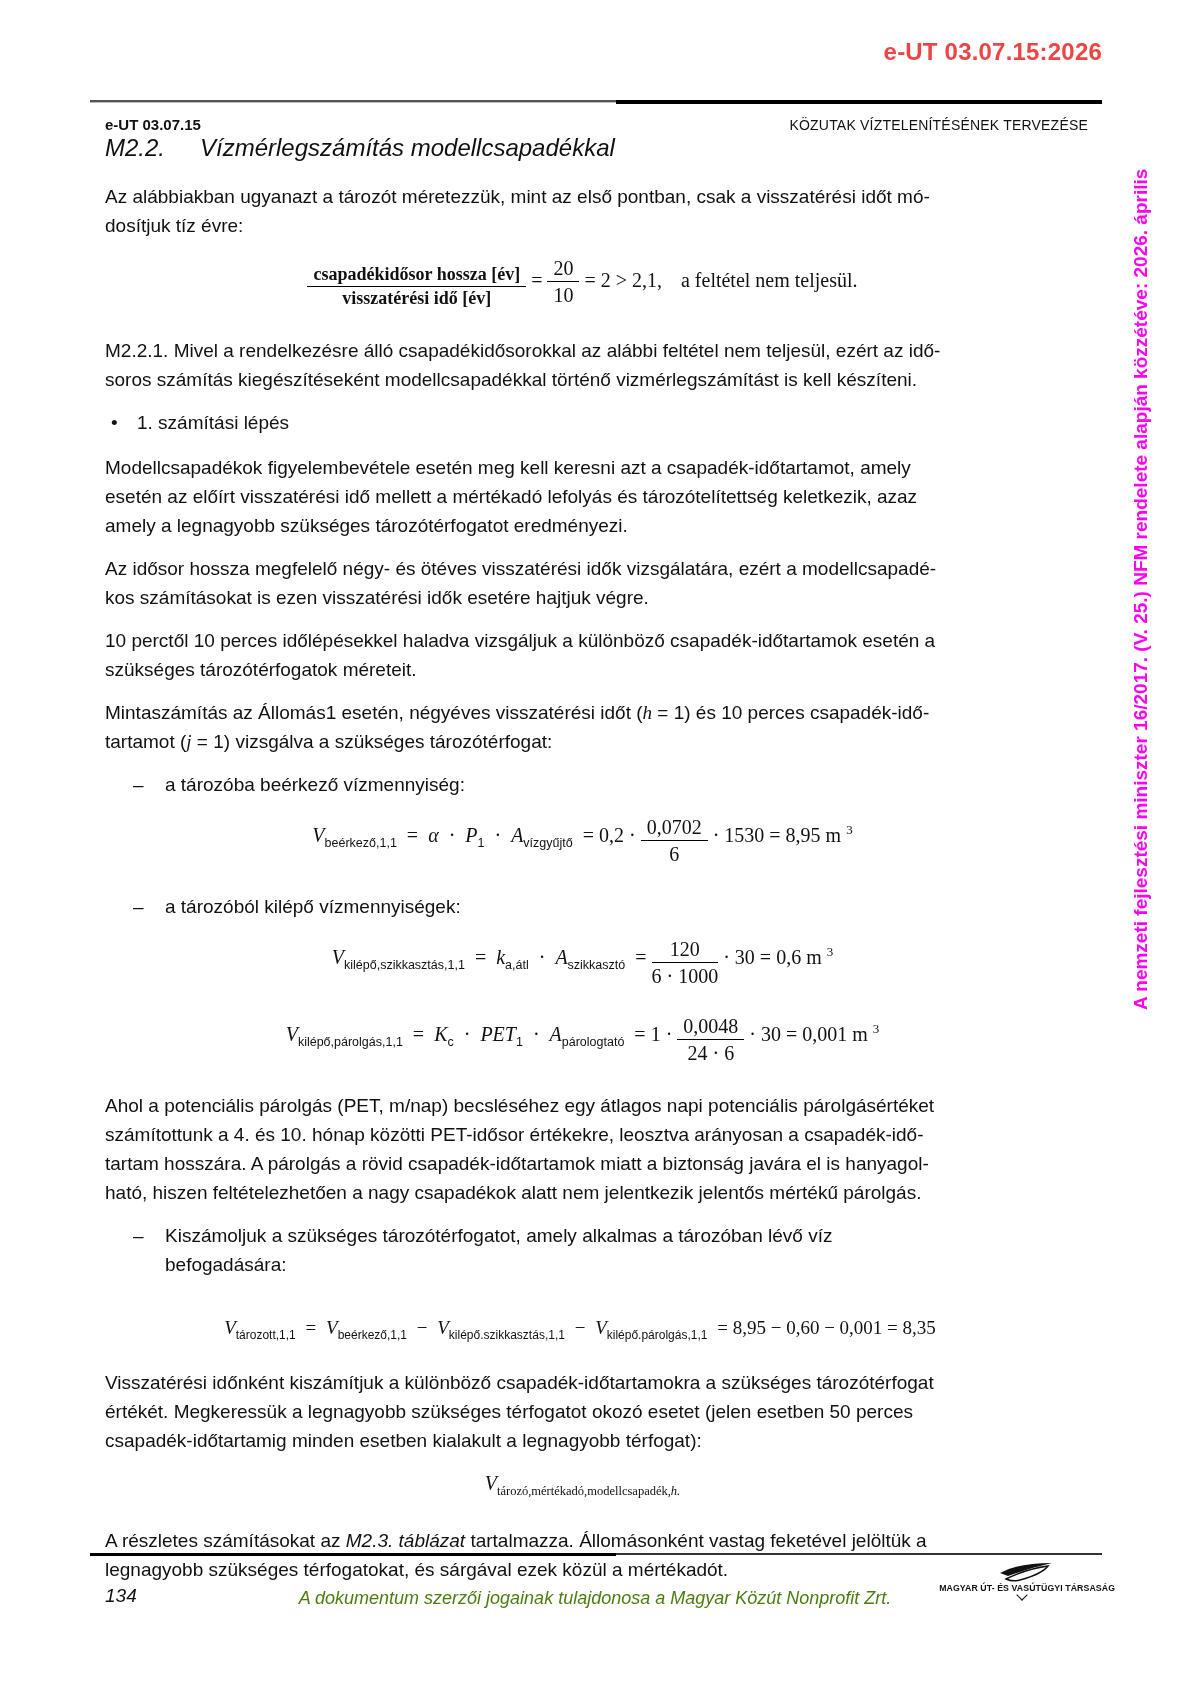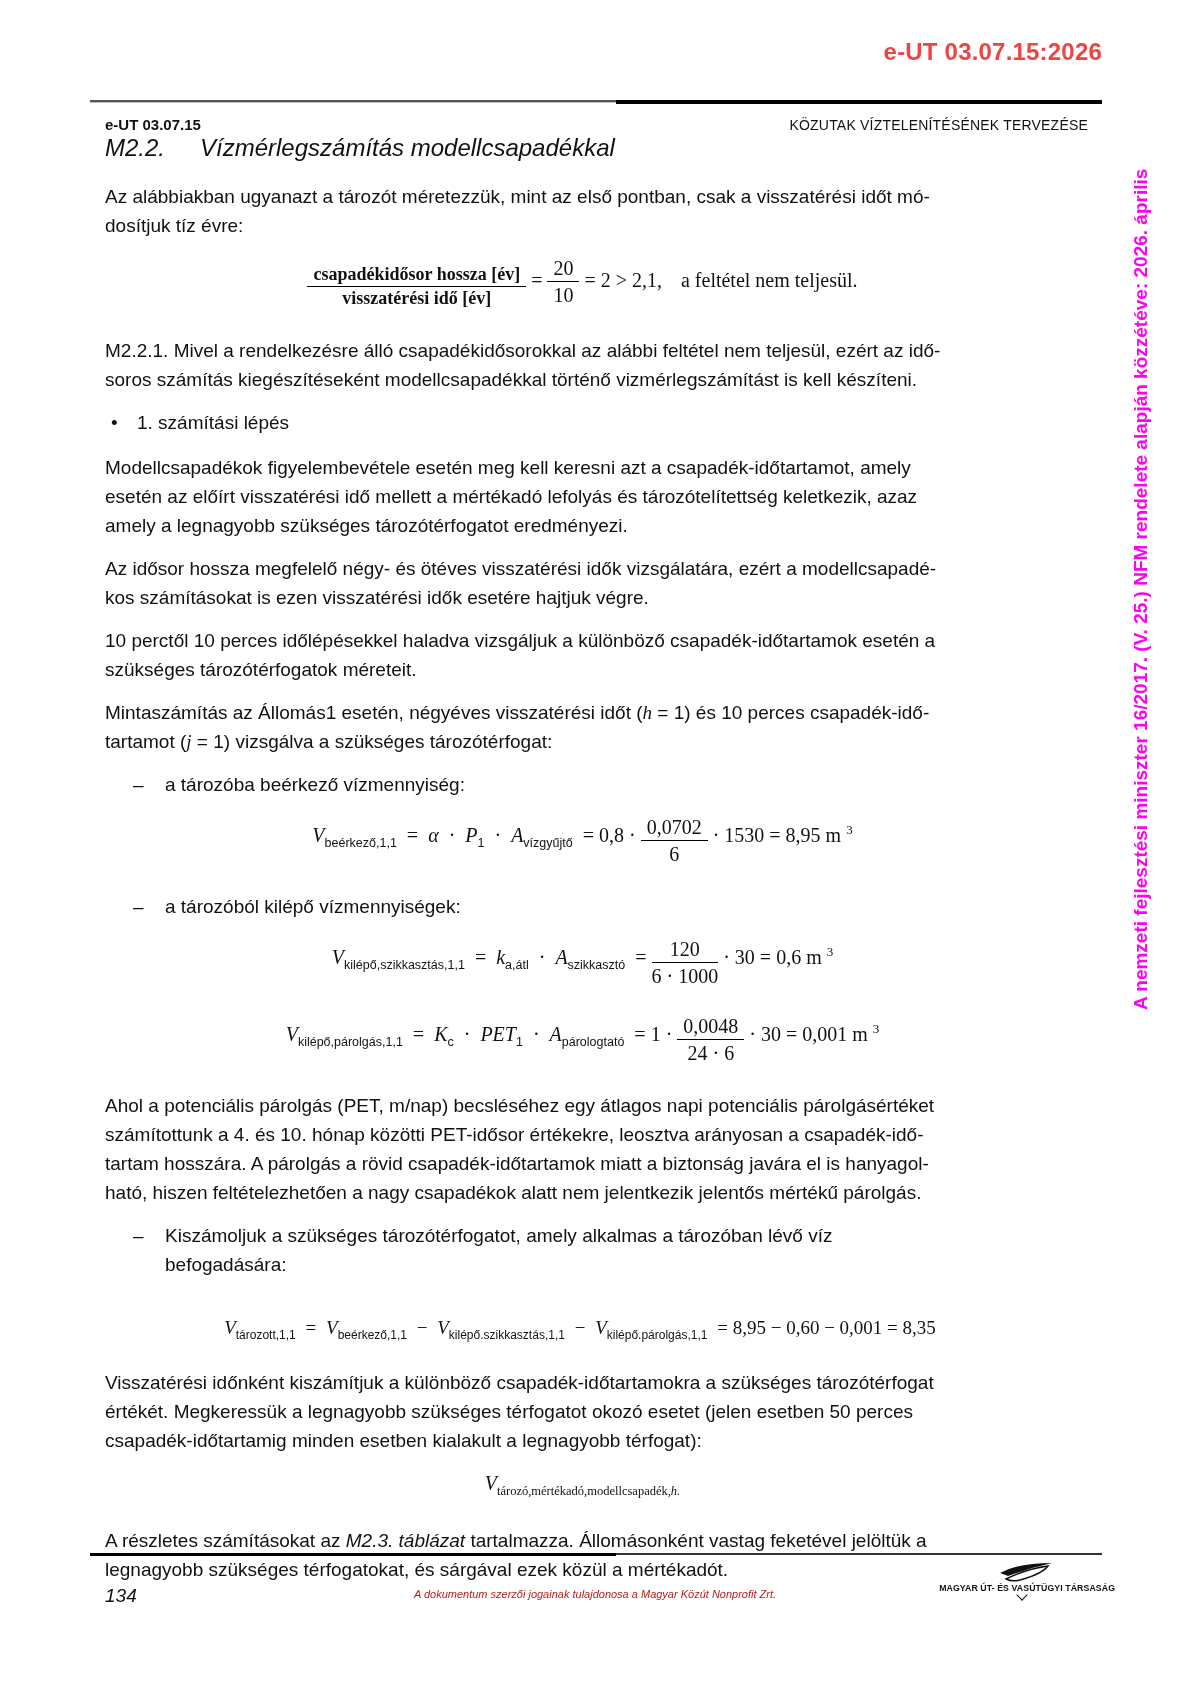--- a/index.html
+++ b/index.html
@@ -69,21 +69,21 @@
   .formula.tight { font-size:19px;margin-top:37px; }
   .formula.tight sub { font-size:12px; }
 
   
   .ftr-rule { position:absolute; top:1553px; left:90px; right:88px; display:flex; align-items:flex-start; }
   .ftr-rule .seg-a { width:52%; height:3px; background:#000; }
   .ftr-rule .seg-b { flex:1; height:1.6px; background:#333; }
   .ftr-pageno { position:absolute; top:1585px; left:105px; font-size:19px;font-style:italic; }
   .ftr-copy {
     position:absolute; top:1588px; left:0; right:0; text-align:center;
-    font-size:11px; font-style:italic; color:#b91c1c;
+    font-size:18px; font-style:italic; color:#4d7c0f;
   }
   .ftr-logo { position:absolute; top:1562px; right:78px; width:180px; text-align:center; }
   .ftr-logo .logo-text { font-size:9.5px; font-weight:bold; letter-spacing:0.1px; white-space:nowrap; display:block; transform:scaleX(0.92); }
   .ftr-logo svg { display:block; margin:0 auto -2px auto; }
   .logo-chevron {
     display:block; width:7px; height:7px; margin:-2px auto 0 auto;
     border-right:1.6px solid #111; border-bottom:1.6px solid #111;
     transform:rotate(45deg);
   }
 </style>
@@ -140,21 +140,21 @@
     </div>
 
     <div class="formula">
       <span class="mi">V</span><sub>beérkező,1,1</sub>
       <span class="mo">=</span>
       <span class="mi">α</span>
       <span class="mo">·</span>
       <span class="mi">P</span><sub>1</sub>
       <span class="mo">·</span>
       <span class="mi">A</span><sub>vízgyűjtő</sub>
-      <span class="mo">= 0,8 ·</span><span class="frac"><span class="num">0,0702</span><span class="den">6</span></span><span class="mo">· 1530 = 8,95 m</span><sup>3</sup>
+      <span class="mo">= 0,2 ·</span><span class="frac"><span class="num">0,0702</span><span class="den">6</span></span><span class="mo">· 1530 = 8,95 m</span><sup>3</sup>
     </div>
 
     <div class="dash-item">
       <span class="dmark">–</span><span>a tározóból kilépő vízmennyiségek:</span>
     </div>
 
     <div class="formula">
       <span class="mi">V</span><sub>kilépő,szikkasztás,1,1</sub>
       <span class="mo">=</span>
       <span class="mi">k</span><sub>a,átl</sub>

